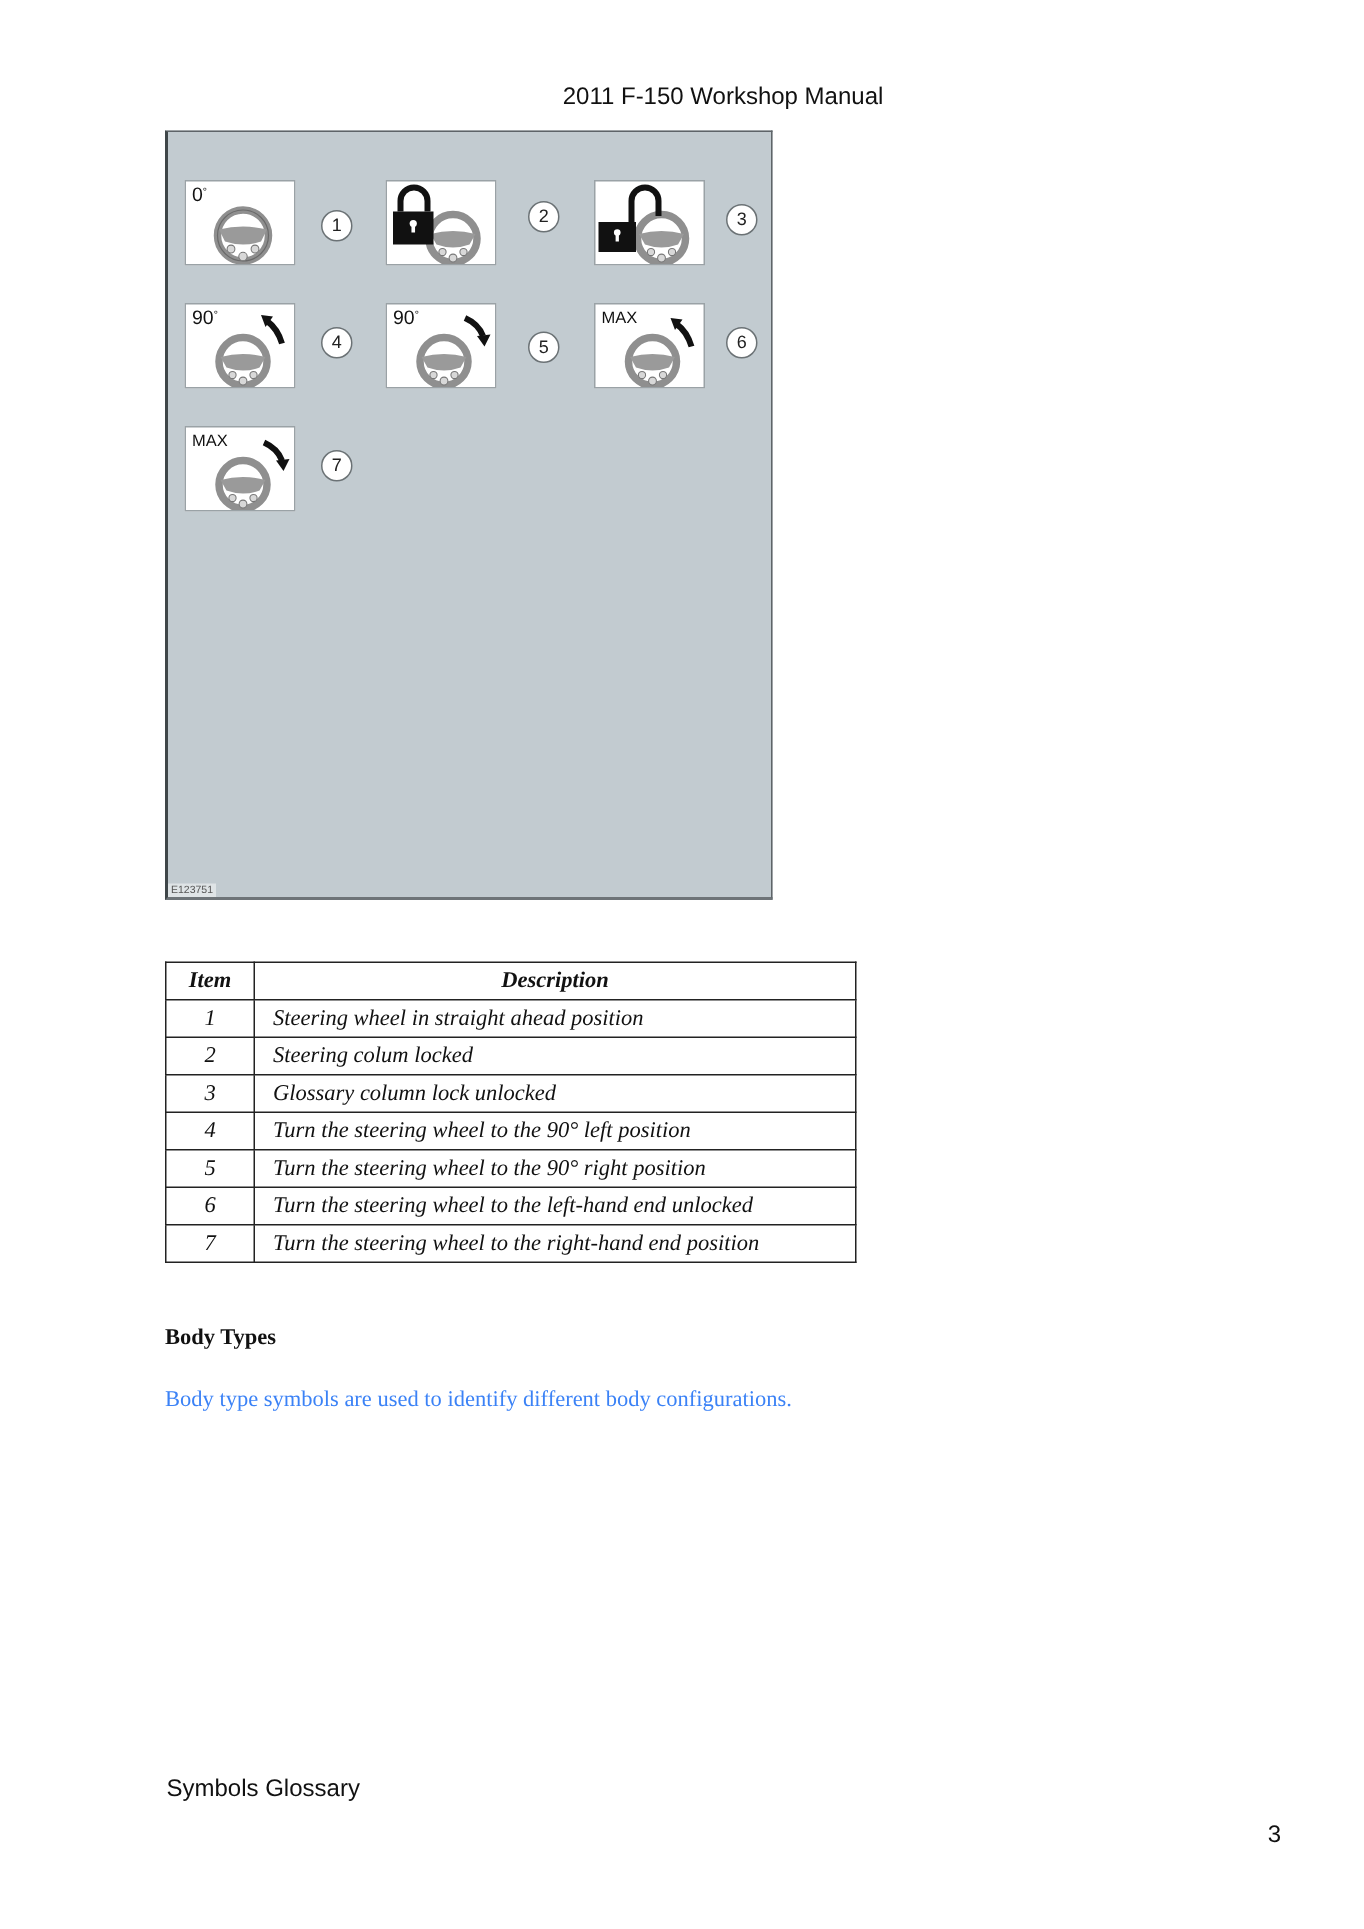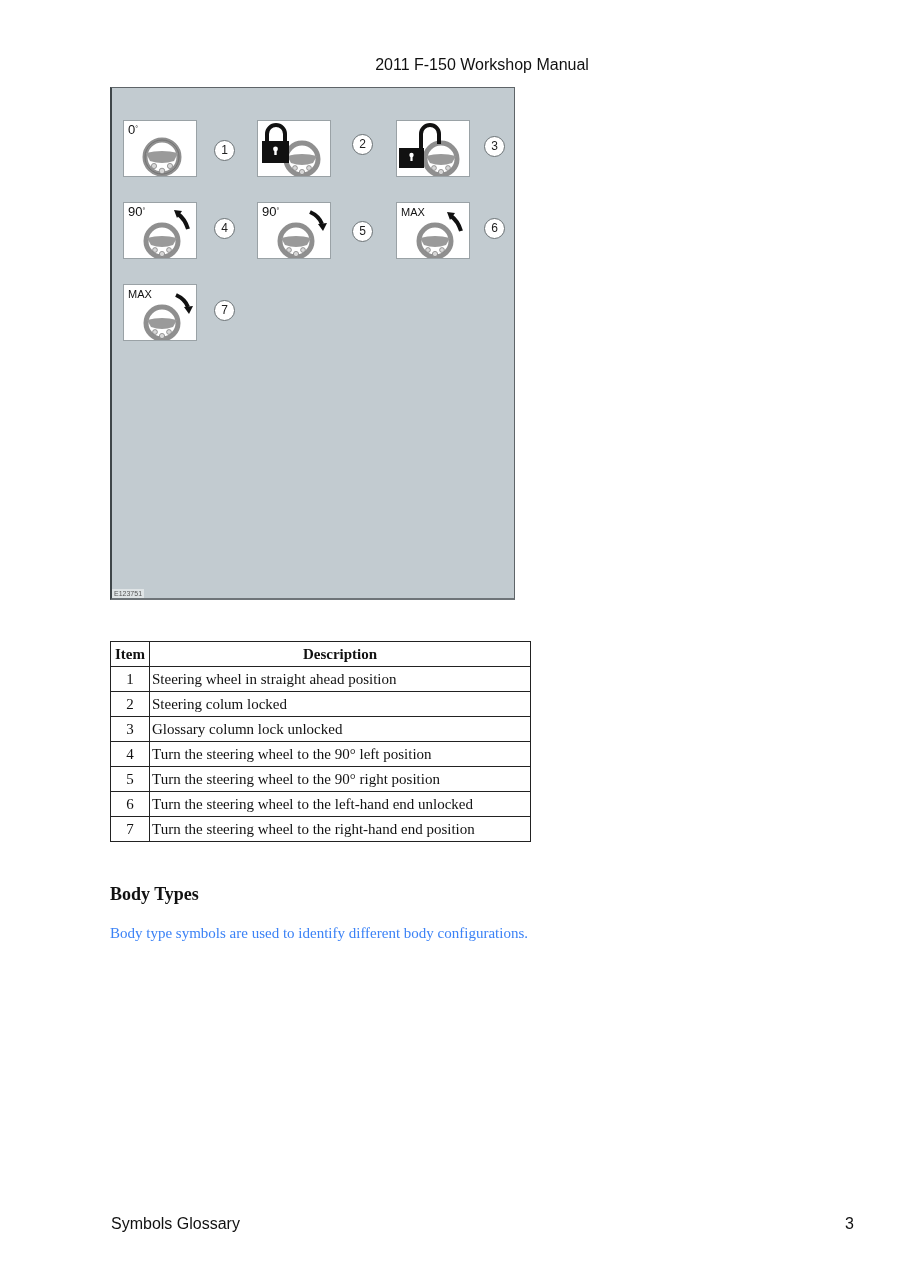--- a/index.html
+++ b/index.html
@@ -31,35 +31,35 @@
       position: absolute; width: 21px; height: 21px; border-radius: 50%;
       background: #ffffff; border: 1px solid #6b7275; box-sizing: border-box;
       font-family: "Liberation Sans", sans-serif; font-size: 12px; color: #222;
       text-align: center; line-height: 19px;
     }
     table.items {
       position: absolute; left: 110px; top: 641px; border-collapse: collapse;
       font-family: "Liberation Serif", serif; font-size: 15px; color: #111;
     }
     table.items th, table.items td {
-      border: 1px solid #222; height: 24px; padding: 0 2px; line-height: 24px;
+      border: 1px solid #222; height: 24px; padding: 0 12px; line-height: 24px; font-style: italic;
     }
     table.items th { font-weight: bold; }
     table.items td.num { text-align: center; width: 34px; }
     table.items td.desc { width: 376px; }
     .section-heading {
       position: absolute; left: 110px; top: 884px; font-family: "Liberation Serif", serif;
-      font-size: 18px; font-weight: bold; color: #111;
+      font-size: 15px; font-weight: bold; color: #111;
     }
     .body-text {
       position: absolute; left: 110px; top: 925px; font-family: "Liberation Serif", serif;
       font-size: 15px; color: #3b82f6;
     }
     .footer-left {
-      position: absolute; left: 111px; top: 1215px; font-family: "Liberation Sans", sans-serif;
+      position: absolute; left: 111px; top: 1184px; font-family: "Liberation Sans", sans-serif;
       font-size: 16px; color: #111;
     }
     .footer-right {
       position: absolute; right: 55px; top: 1215px; font-family: "Liberation Sans", sans-serif;
       font-size: 16px; color: #111;
     }
   </style>
 </head>
 <body>
 

